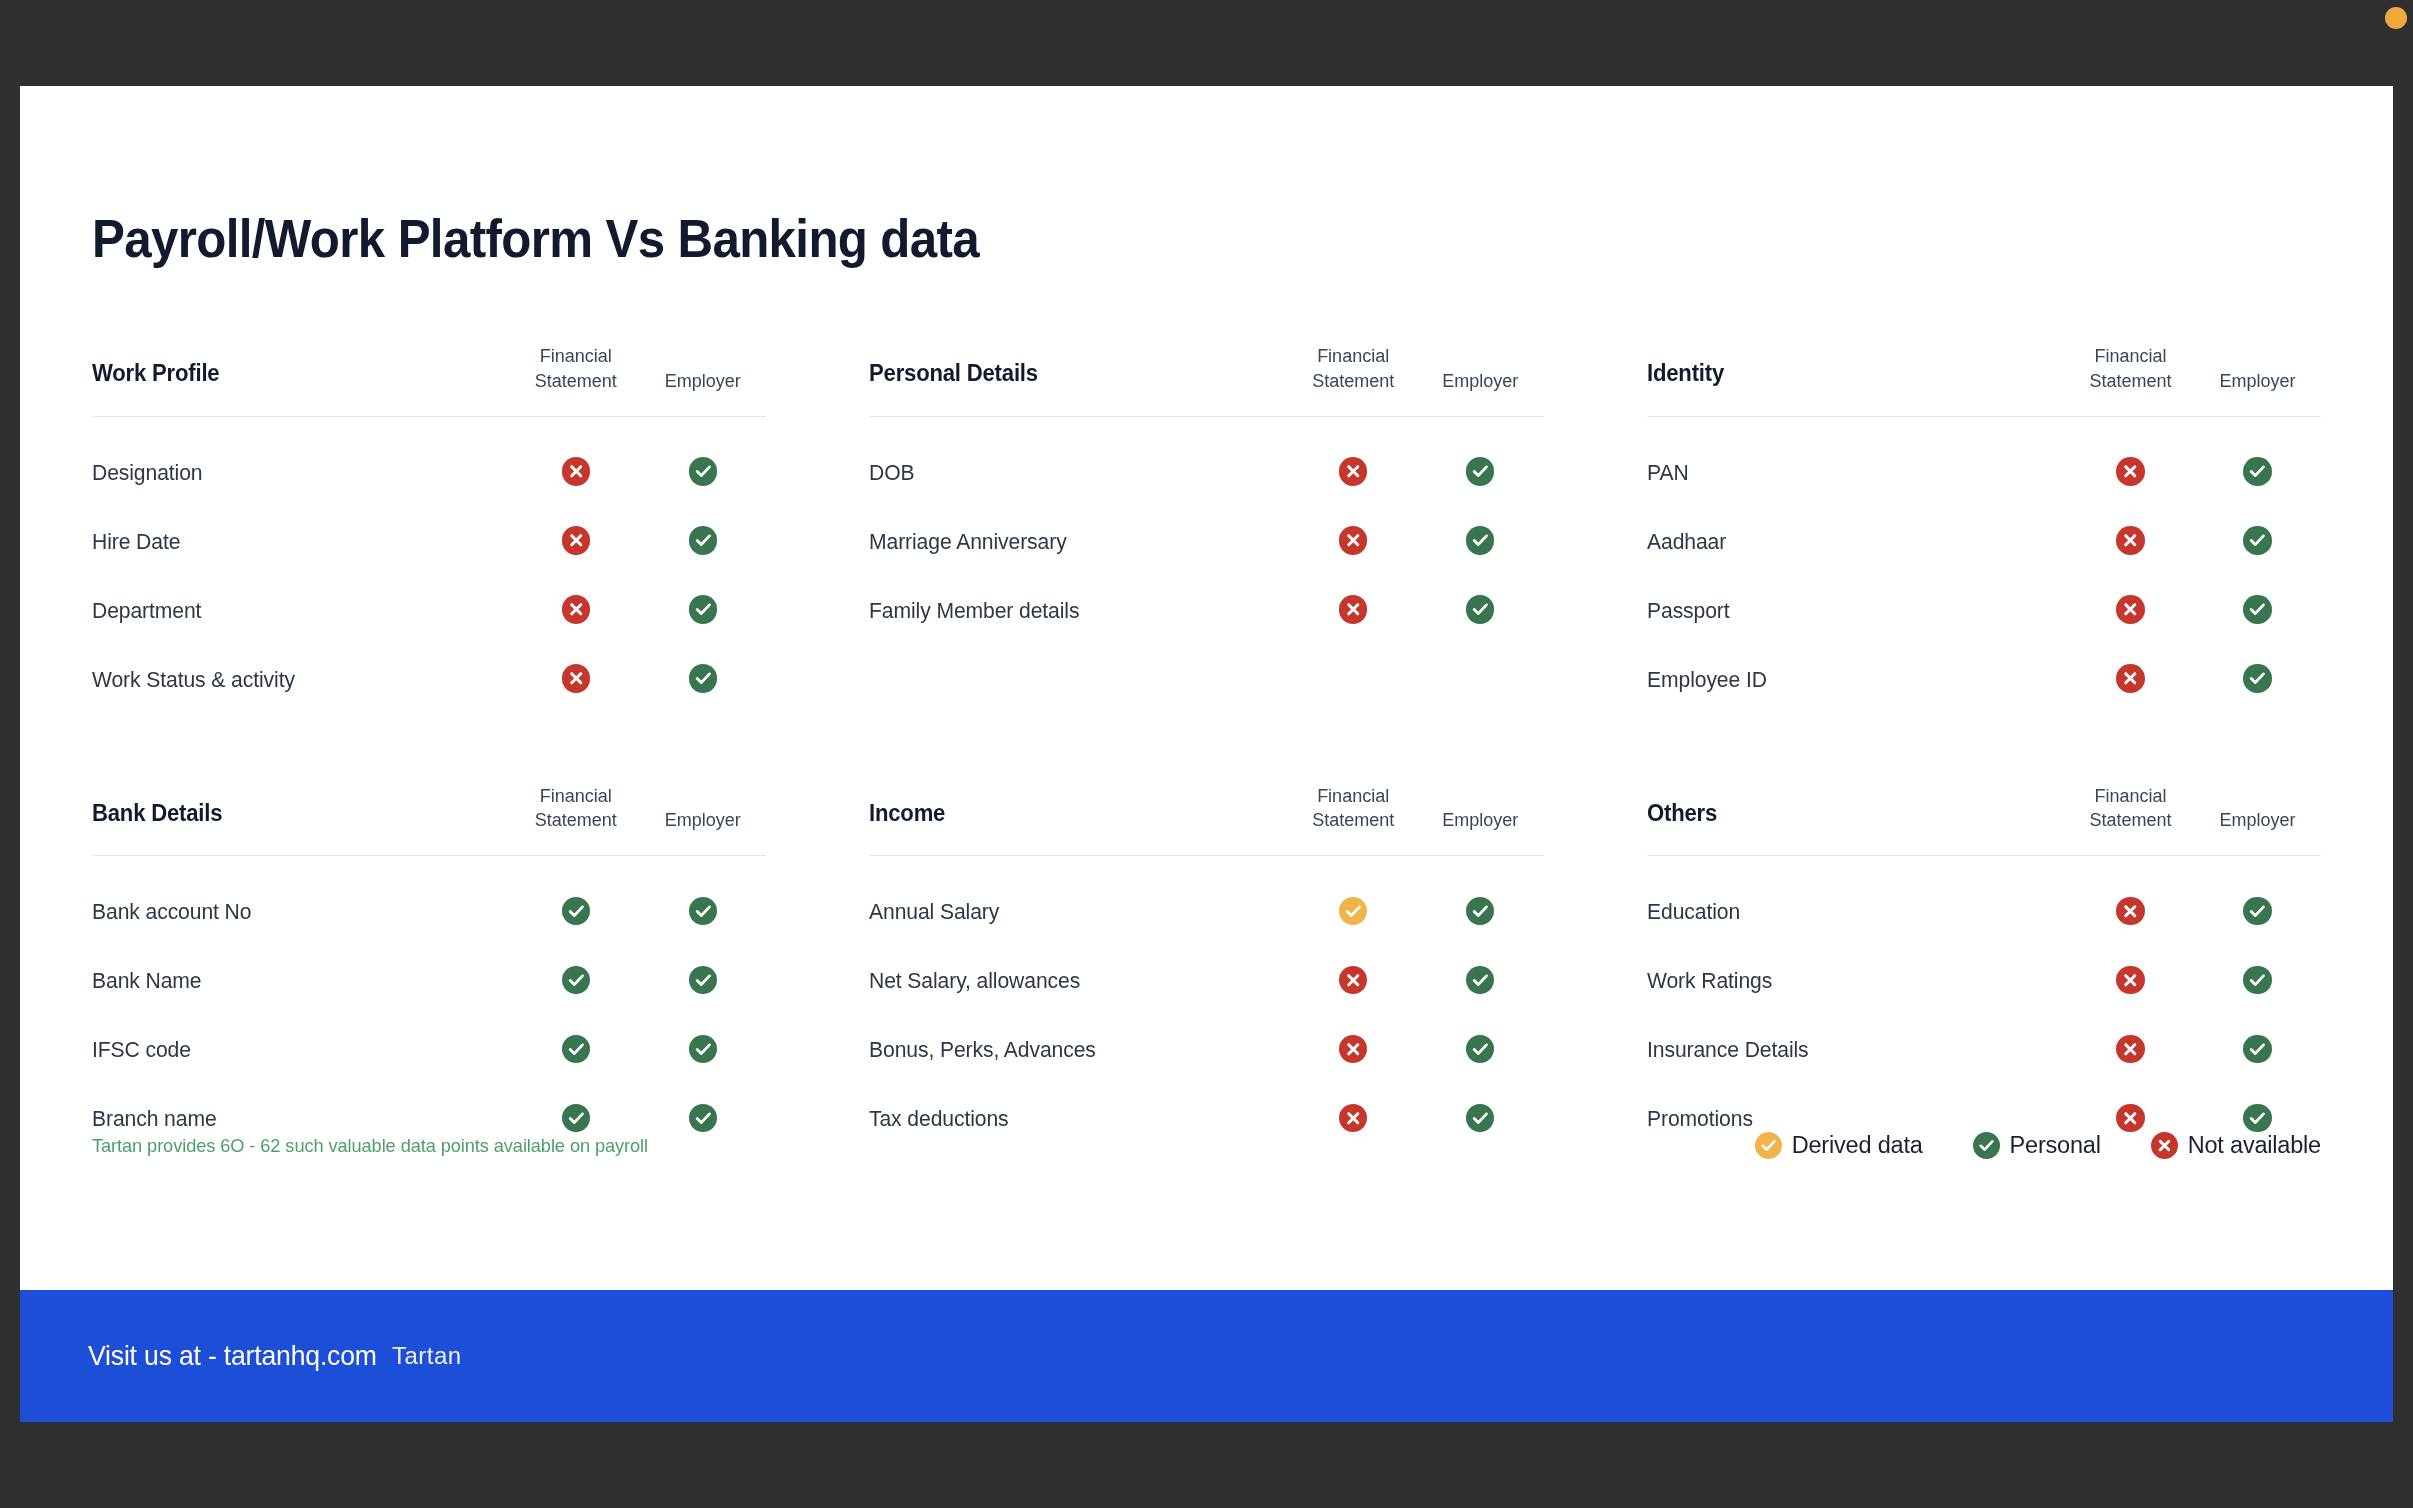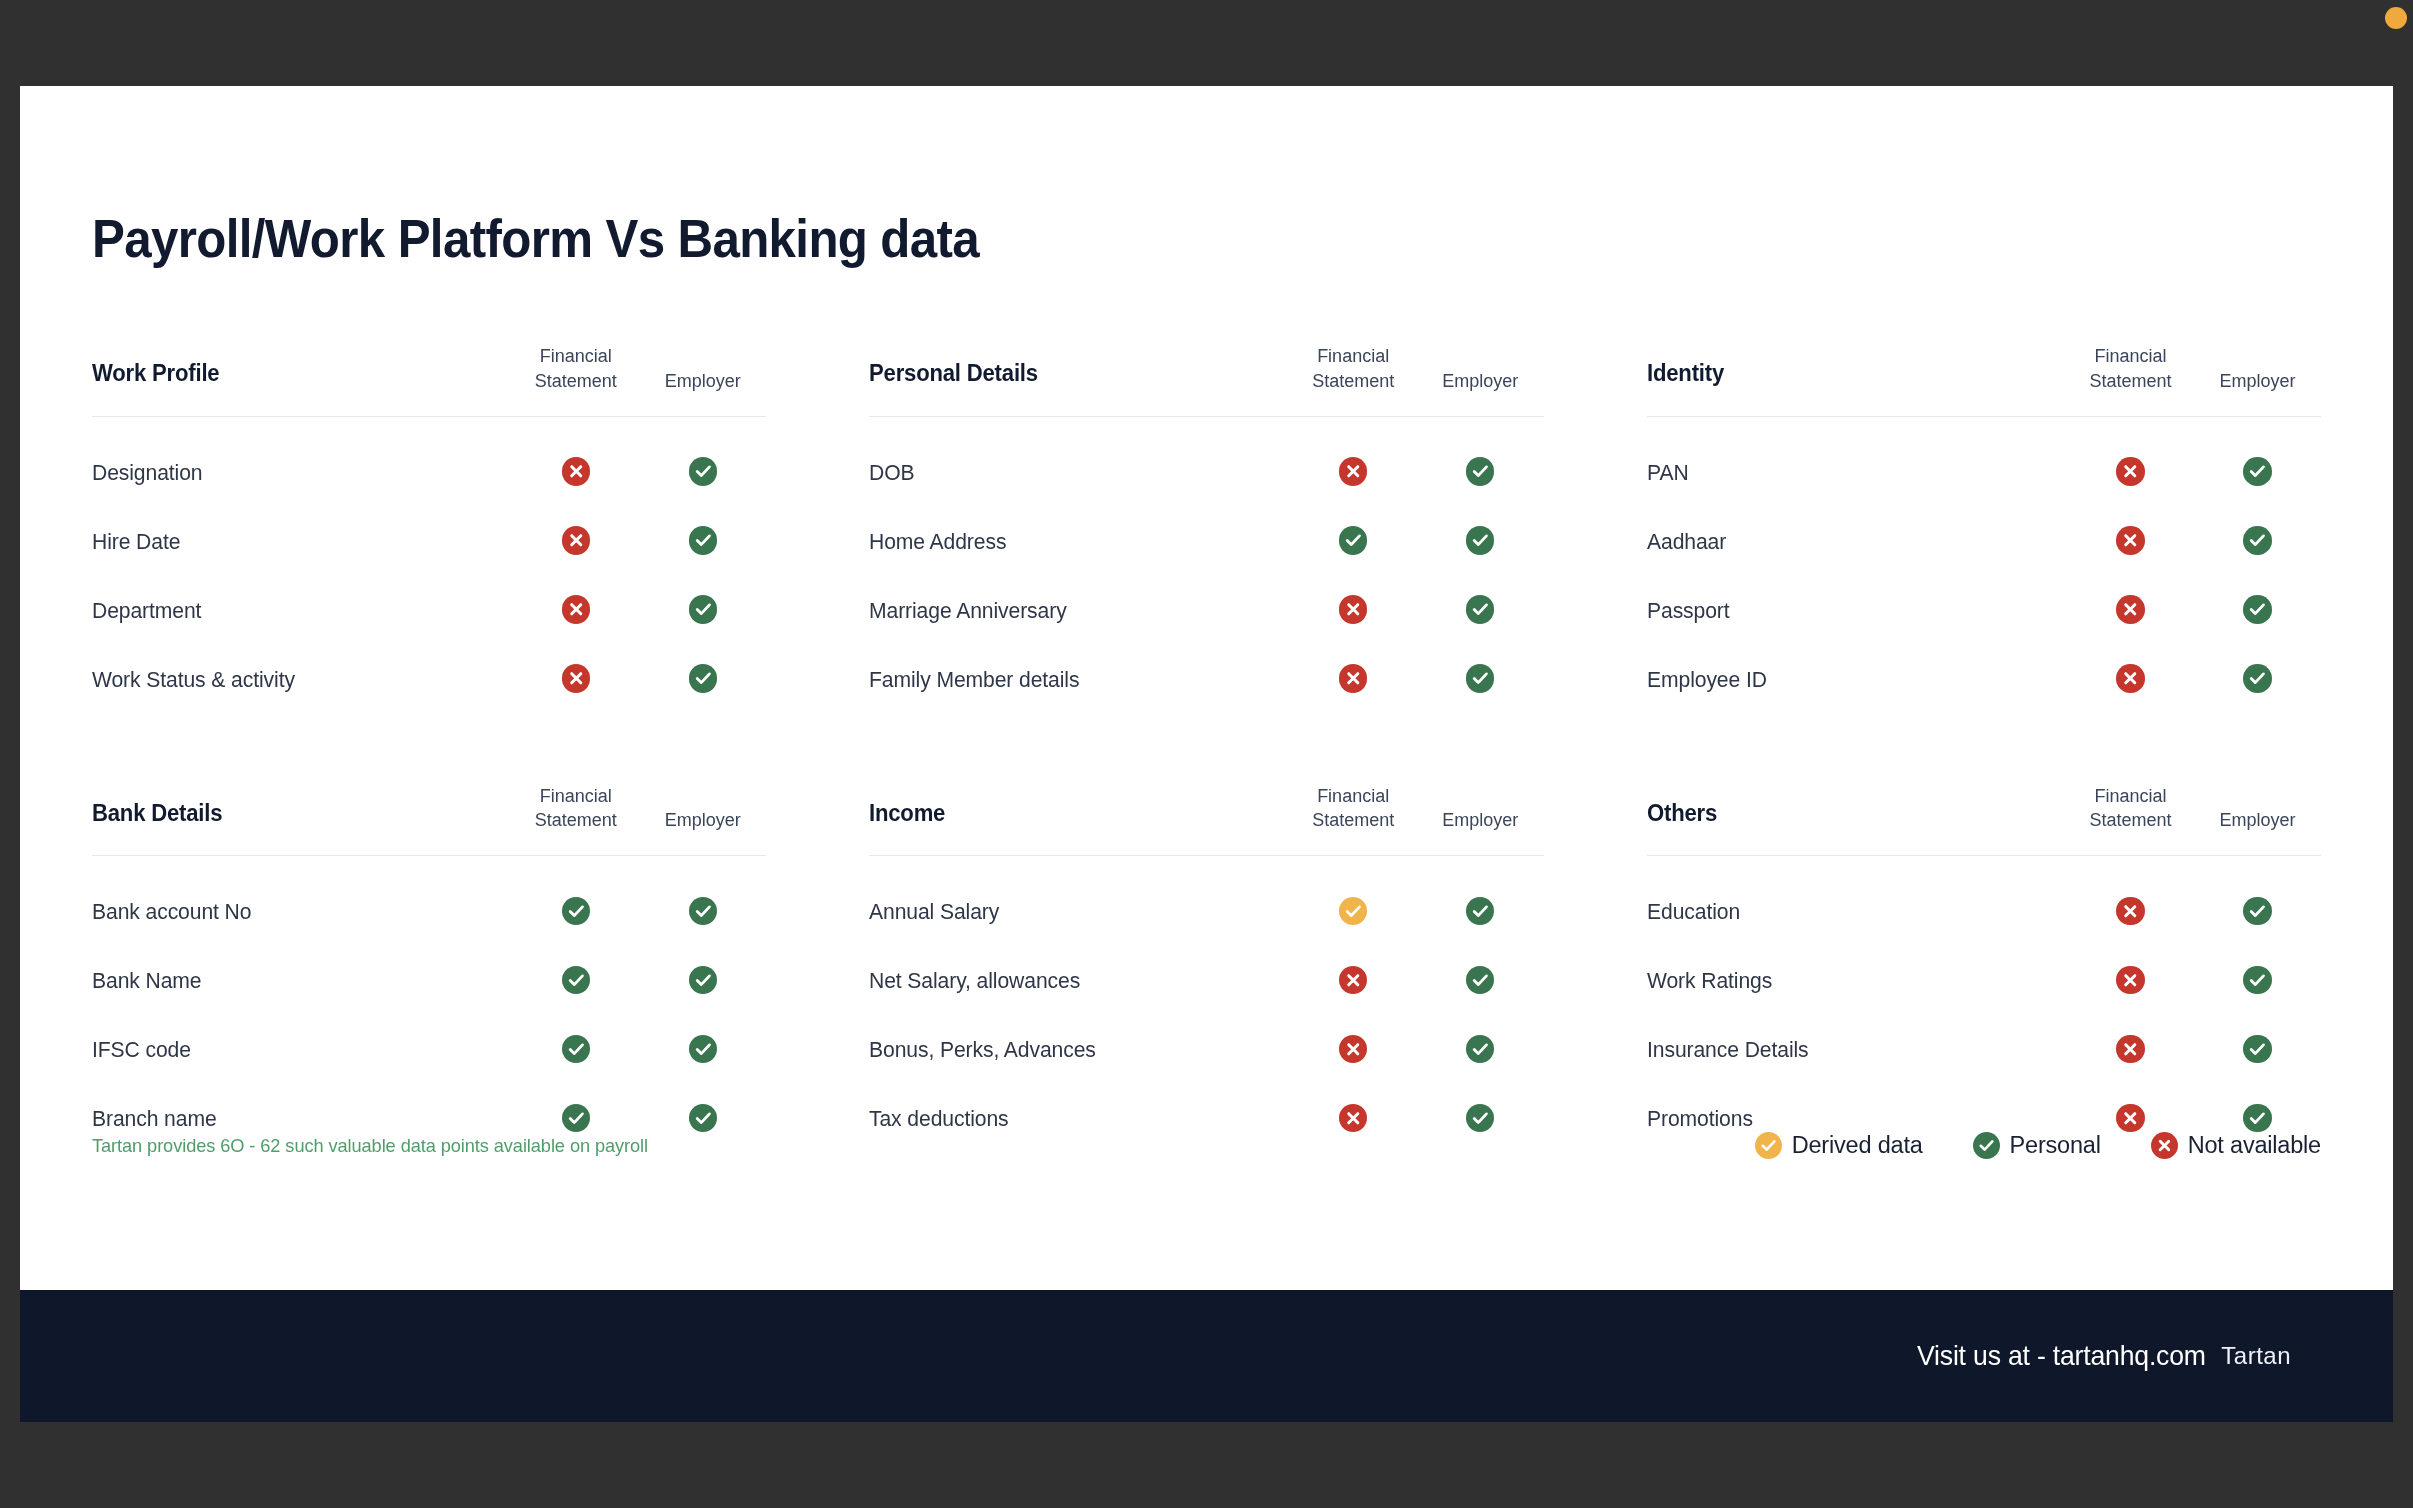--- a/index.html
+++ b/index.html
@@ -165,25 +165,25 @@
     color: #1A2133;
     letter-spacing: -0.2px;
   }
 
   .legend-item .ic { width: 27px; height: 27px; }
   .legend-item .ic svg { width: 27px; height: 27px; }
 
   
   #slide-footer {
     flex: 0 0 132px;
-    background: #0f172a;
+    background: #1d4ed8;
     display: flex;
     align-items: center;
-    justify-content: flex-end;
-    padding: 0 102px;
+    justify-content: flex-start;
+    padding: 0 68px;
   }
 
   #footer-visit {
     font-size: 28px;
     color: #FFFFFF;
     letter-spacing: -0.2px;
     transform: scaleX(0.95);
     transform-origin: left center;
   }
 
@@ -292,37 +292,20 @@
               <div>Statement</div>
             </div>
             <div class="col-head">Employer</div>
           </div>
           <div class="row">
             <div class="row-label">DOB</div>
             <div class="cell">
               <span class="ic ic-no">
                 <svg viewBox="0 0 34 34">
                   <path d="M11.6 11.6 L22.4 22.4 M22.4 11.6 L11.6 22.4" stroke="#FFFFFF" stroke-width="3.6" stroke-linecap="round" fill="none"></path>
-                </svg>
-              </span>
-            </div>
-            <div class="cell">
-              <span class="ic ic-yes">
-                <svg viewBox="0 0 34 34">
-                  <path d="M9.8 17.4 L14.6 22.2 L24.4 11.8" stroke="#FFFFFF" stroke-width="3.4" stroke-linecap="round" stroke-linejoin="round" fill="none"></path>
-                </svg>
-              </span>
-            </div>
-          </div>
-          <div class="row">
-            <div class="row-label">Home Address</div>
-            <div class="cell">
-              <span class="ic ic-yes">
-                <svg viewBox="0 0 34 34">
-                  <path d="M9.8 17.4 L14.6 22.2 L24.4 11.8" stroke="#FFFFFF" stroke-width="3.4" stroke-linecap="round" stroke-linejoin="round" fill="none"></path>
                 </svg>
               </span>
             </div>
             <div class="cell">
               <span class="ic ic-yes">
                 <svg viewBox="0 0 34 34">
                   <path d="M9.8 17.4 L14.6 22.2 L24.4 11.8" stroke="#FFFFFF" stroke-width="3.4" stroke-linecap="round" stroke-linejoin="round" fill="none"></path>
                 </svg>
               </span>
             </div>

